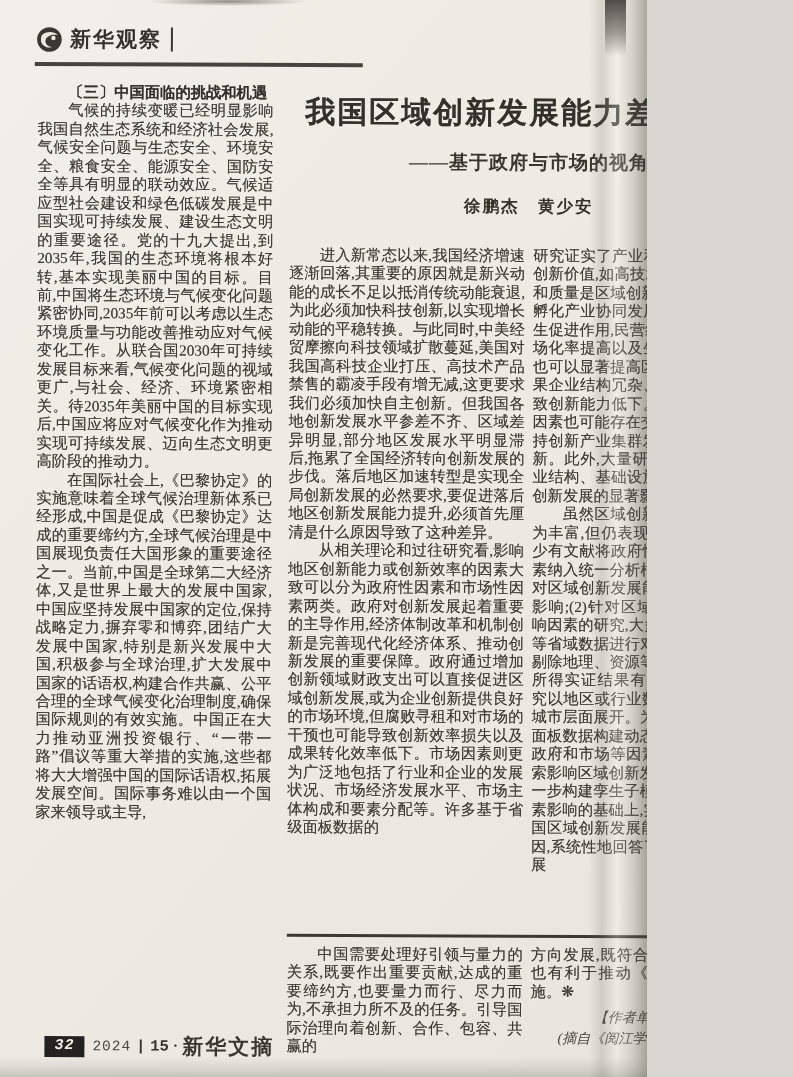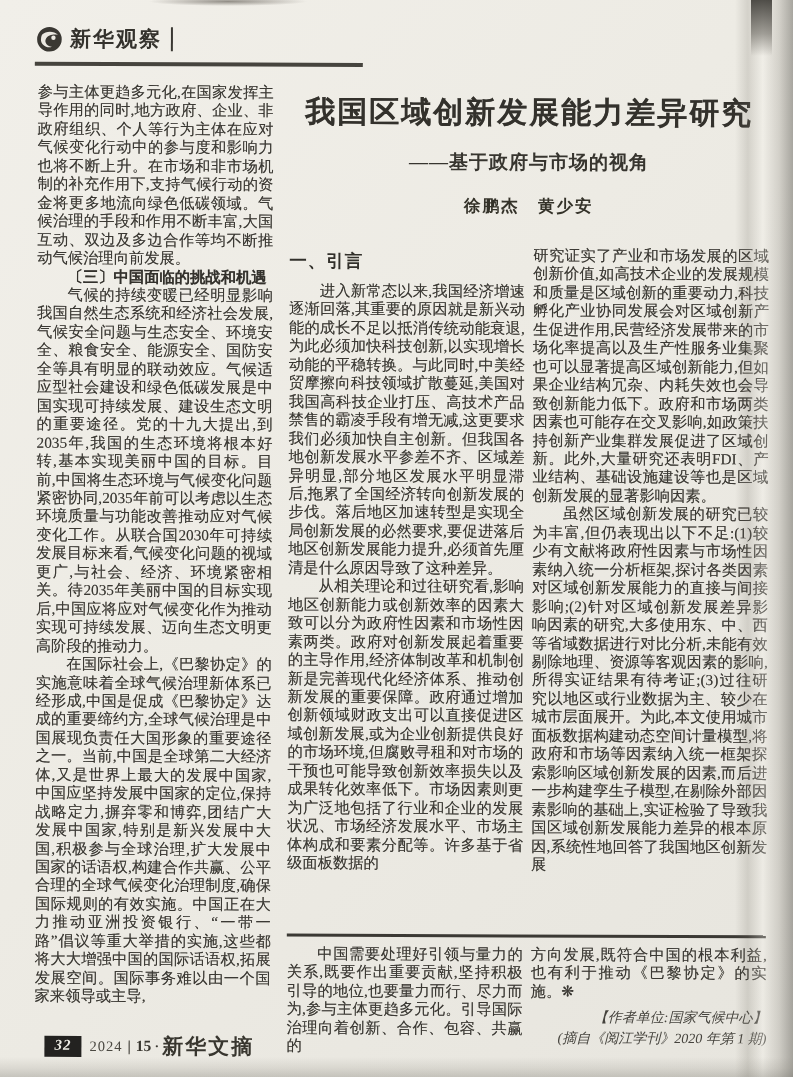--- a/index.html
+++ b/index.html
@@ -1,18 +1,18 @@
 <!DOCTYPE html>
 <html><head>
 <meta charset="utf-8">
 <style>
   * { margin:0; padding:0; box-sizing:border-box; }
   html,body { width:793px; height:1077px; overflow:hidden; background:#d9d7d2; }
   .scan {
-    position:relative; width:793px; height:1077px; overflow:hidden;
+    position:relative; width:647px; height:1077px; overflow:hidden;
     background:linear-gradient(130deg,#f1efe9 0%,#edebe4 45%,#e7e5de 100%);
     font-family:"Liberation Serif", serif; color:#3a3833;
   }
   .content { position:absolute; inset:0; transform:rotate(0.2deg); transform-origin:50% 55%; }
 
   
   .masthead { position:absolute; left:34px; top:26px; display:flex; align-items:center; gap:7px; }
   .logo { width:27px; height:27px; display:inline-block; }
   .brand-cn { font-size:21px; font-weight:bold; color:#34322d; letter-spacing:2px; }
   .brand-divider { width:2px; height:24px; background:#3a3833; margin:0 2px; }
@@ -37,21 +37,21 @@
   .section-heading { font-family:"Liberation Sans",sans-serif; font-size:17.5px; font-weight:bold; color:#32302b; margin:3px 0 9px 0; letter-spacing:1px; }
 
   
   .bottom-rule { position:absolute; left:288px; top:934px; width:479px; height:3px; background:#3b3934; }
   #strip-left  { left:288px; top:945px; width:236px; height:110px; }
   #strip-right { left:532px; top:945px; width:236px; height:120px; }
   .attribution { font-size:14px; line-height:19px; text-align:right; font-style:italic; color:#45433d; margin-top:7px; }
   .attribution + .attribution { margin-top:2px; }
 
   
-  .pagefoot { position:absolute; left:46px; top:1033px; display:flex; align-items:center; font-family:Liberation Serif, serif; color:#38362f; }
+  .pagefoot { position:absolute; left:46px; top:1033px; display:flex; align-items:center; font-family:Liberation Mono, monospace; color:#38362f; }
   .pagenum-box { background:#232220; color:#eeede6; font-size:15px; font-weight:bold; font-style:italic; padding:1px 10px 3px; letter-spacing:1px; }
   .foot-year { margin-left:8px; font-size:14.5px; color:#4a4841; letter-spacing:1px; }
   .foot-bar { margin:0 5px; font-size:15px; font-weight:bold; }
   .foot-issue { font-size:15.5px; font-weight:bold; }
   .foot-dot { font-size:9px; margin:0 4px; }
   .foot-brand { font-size:21px; font-weight:bold; letter-spacing:2px; }
 
   
   .edge-right { position:absolute; right:0; top:0; width:58px; height:100%;
     background:linear-gradient(90deg, rgba(110,106,96,0) 0%, rgba(110,106,96,0.20) 22%, rgba(248,246,240,0.30) 48%, rgba(120,116,108,0.22) 76%, rgba(72,70,64,0.42) 100%); }
@@ -75,47 +75,45 @@
           <path d="M6 9 C10 5,18 5,22 9 C18 8,12 9,10 13 C8 17,12 21,16 21 C11 23,5 19,5 14 C5 12,5.4 10.4,6 9 Z" fill="#ebe9e2"></path>
           <circle cx="17.5" cy="12" r="2.2" fill="#ebe9e2"></circle>
         </svg>
       </span>
       <span class="brand-cn">新华观察</span>
       <span class="brand-divider"></span>
     </header>
     <div class="masthead-rule"></div>
 
     <section class="col" id="col-left">
-      <p class="para no-indent">参与主体更趋多元化,在国家发挥主导作用的同时,地方政府、企业、非政府组织、个人等行为主体在应对气候变化行动中的参与度和影响力也将不断上升。在市场和非市场机制的补充作用下,支持气候行动的资金将更多地流向绿色低碳领域。气候治理的手段和作用不断丰富,大国互动、双边及多边合作等均不断推动气候治理向前发展。</p>
       <p class="subhead">〔三〕中国面临的挑战和机遇</p>
       <p class="para">气候的持续变暖已经明显影响我国自然生态系统和经济社会发展,气候安全问题与生态安全、环境安全、粮食安全、能源安全、国防安全等具有明显的联动效应。气候适应型社会建设和绿色低碳发展是中国实现可持续发展、建设生态文明的重要途径。党的十九大提出,到2035年,我国的生态环境将根本好转,基本实现美丽中国的目标。目前,中国将生态环境与气候变化问题紧密协同,2035年前可以考虑以生态环境质量与功能改善推动应对气候变化工作。从联合国2030年可持续发展目标来看,气候变化问题的视域更广,与社会、经济、环境紧密相关。待2035年美丽中国的目标实现后,中国应将应对气候变化作为推动实现可持续发展、迈向生态文明更高阶段的推动力。</p>
       <p class="para">在国际社会上,《巴黎协定》的实施意味着全球气候治理新体系已经形成,中国是促成《巴黎协定》达成的重要缔约方,全球气候治理是中国展现负责任大国形象的重要途径之一。当前,中国是全球第二大经济体,又是世界上最大的发展中国家,中国应坚持发展中国家的定位,保持战略定力,摒弃零和博弈,团结广大发展中国家,特别是新兴发展中大国,积极参与全球治理,扩大发展中国家的话语权,构建合作共赢、公平合理的全球气候变化治理制度,确保国际规则的有效实施。中国正在大力推动亚洲投资银行、“一带一路”倡议等重大举措的实施,这些都将大大增强中国的国际话语权,拓展发展空间。国际事务难以由一个国家来领导或主导,</p>
     </section>
 
     <section class="title-block">
       <h1 class="title">我国区域创新发展能力差异研究</h1>
       <h2 class="subtitle">——基于政府与市场的视角</h2>
       <div class="authors">徐鹏杰　黄少安</div>
     </section>
 
     <section class="col" id="col-mid">
-      <h3 class="section-heading">一、引言</h3>
       <p class="para">进入新常态以来,我国经济增速逐渐回落,其重要的原因就是新兴动能的成长不足以抵消传统动能衰退,为此必须加快科技创新,以实现增长动能的平稳转换。与此同时,中美经贸摩擦向科技领域扩散蔓延,美国对我国高科技企业打压、高技术产品禁售的霸凌手段有增无减,这更要求我们必须加快自主创新。但我国各地创新发展水平参差不齐、区域差异明显,部分地区发展水平明显滞后,拖累了全国经济转向创新发展的步伐。落后地区加速转型是实现全局创新发展的必然要求,要促进落后地区创新发展能力提升,必须首先厘清是什么原因导致了这种差异。</p>
       <p class="para">从相关理论和过往研究看,影响地区创新能力或创新效率的因素大致可以分为政府性因素和市场性因素两类。政府对创新发展起着重要的主导作用,经济体制改革和机制创新是完善现代化经济体系、推动创新发展的重要保障。政府通过增加创新领域财政支出可以直接促进区域创新发展,或为企业创新提供良好的市场环境,但腐败寻租和对市场的干预也可能导致创新效率损失以及成果转化效率低下。市场因素则更为广泛地包括了行业和企业的发展状况、市场经济发展水平、市场主体构成和要素分配等。许多基于省级面板数据的</p>
     </section>
 
     <section class="col" id="col-right">
       <p class="para no-indent">研究证实了产业和市场发展的区域创新价值,如高技术企业的发展规模和质量是区域创新的重要动力,科技孵化产业协同发展会对区域创新产生促进作用,民营经济发展带来的市场化率提高以及生产性服务业集聚也可以显著提高区域创新能力,但如果企业结构冗杂、内耗失效也会导致创新能力低下。政府和市场两类因素也可能存在交叉影响,如政策扶持创新产业集群发展促进了区域创新。此外,大量研究还表明FDI、产业结构、基础设施建设等也是区域创新发展的显著影响因素。</p>
       <p class="para">虽然区域创新发展的研究已较为丰富,但仍表现出以下不足:(1)较少有文献将政府性因素与市场性因素纳入统一分析框架,探讨各类因素对区域创新发展能力的直接与间接影响;(2)针对区域创新发展差异影响因素的研究,大多使用东、中、西等省域数据进行对比分析,未能有效剔除地理、资源等客观因素的影响,所得实证结果有待考证;(3)过往研究以地区或行业数据为主、较少在城市层面展开。为此,本文使用城市面板数据构建动态空间计量模型,将政府和市场等因素纳入统一框架探索影响区域创新发展的因素,而后进一步构建孪生子模型,在剔除外部因素影响的基础上,实证检验了导致我国区域创新发展能力差异的根本原因,系统性地回答了我国地区创新发展</p>
     </section>
 
     <div class="bottom-rule"></div>
 
     <section class="col" id="strip-left">
-      <p class="para">中国需要处理好引领与量力的关系,既要作出重要贡献,坚持积极引导的地位,也要量力而行、尽力而为,参与主体更趋多元化。引导国际治理向着创新、合作、包容、共赢的</p>
+      <p class="para">中国需要处理好引领与量力的关系,既要作出重要贡献,达成的重要缔约方,也要量力而行、尽力而为,不承担力所不及的任务。引导国际治理向着创新、合作、包容、共赢的</p>
     </section>
 
     <section class="col" id="strip-right">
       <p class="para no-indent">方向发展,既符合中国的根本利益,也有利于推动《巴黎协定》的实施。❋</p>
       <p class="attribution">【作者单位:国家气候中心】</p>
       <p class="attribution">(摘自《阅江学刊》2020 年第 1 期)</p>
     </section>
 
     <footer class="pagefoot">
       <span class="pagenum-box">32</span>

